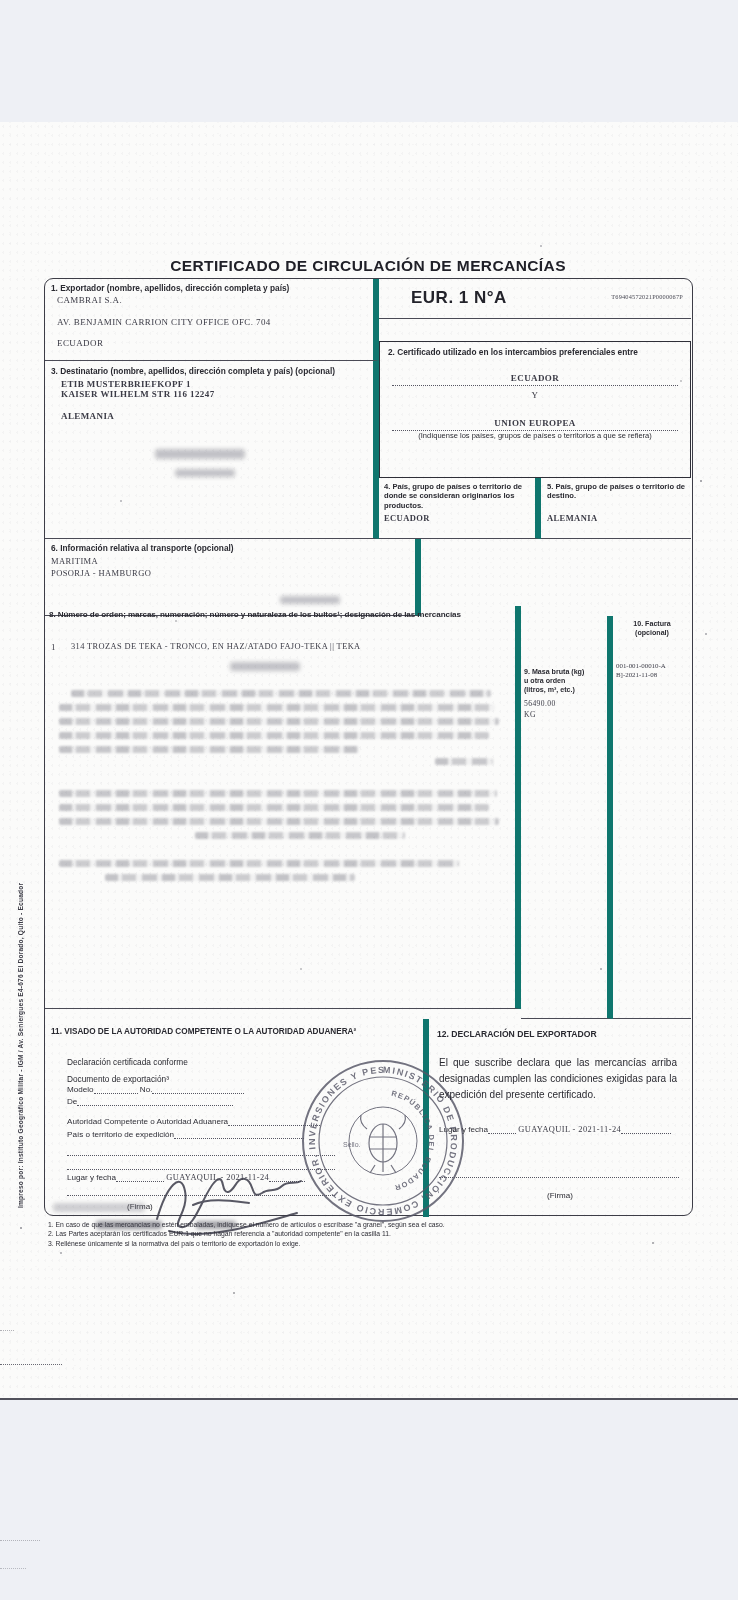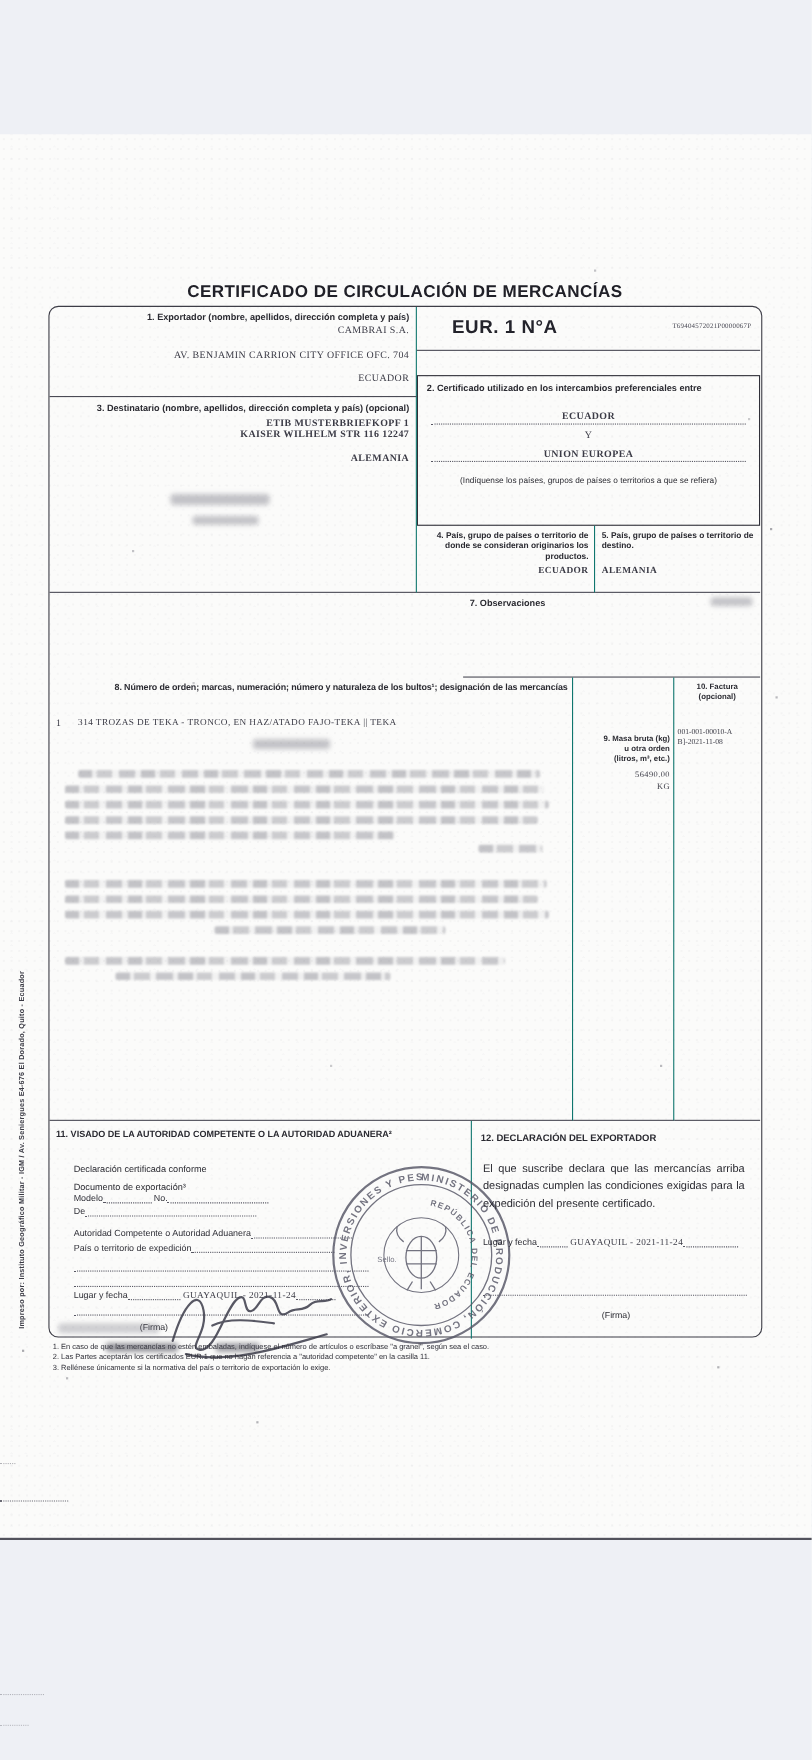--- a/index.html
+++ b/index.html
@@ -24,21 +24,21 @@
   .doc-title {
     position:absolute; left:44px; top:257px; width:648px;
     text-align:center; font-weight:bold; font-size:15.5px;
     letter-spacing:.4px; color:#202028;
   }
   .main-box {
     position:absolute; left:44px; top:278px; width:649px; height:938px;
     border:1.5px solid #3d3d47; border-radius:9px;
   }
   .cell { position:absolute; }
-  .br { border-right:1px solid #0f766e;text-align:right; }
+  .br { border-right:6px solid #0f766e; }
   .bb { border-bottom:1px solid #4a4a55; }
   .lbl { font-size:8.3px; color:#2a2a31; line-height:1.25; }
   .val {
     font-family:"Liberation Serif", serif; color:#3b3b46;
     font-size:9px; letter-spacing:.4px;
   }
   .eur-code { font-size:17px; font-weight:bold; letter-spacing:.5px; color:#23232b; }
   .serial { font-family:"Liberation Serif", serif; font-size:6.3px; color:#4a4a55; letter-spacing:.2px; }
   .notes-bar { font-size:7.4px; text-align:center; color:#33333c; }
   .box2-frame { border:1.8px solid #2f2f38; }
@@ -98,23 +98,23 @@
     <span class="eur-code" style="position:absolute;left:32px;top:9px;">EUR. 1 N°A</span>
     <span class="serial" style="position:absolute;right:8px;top:14px;">T69404572021P0000067P</span>
   </div>
 
 
   <div class="cell box2-frame" style="left:334px;top:62px;width:312px;height:137px;padding:5px 8px;">
     <div class="lbl" style="font-weight:bold;">2. Certificado utilizado en los intercambios preferenciales entre</div>
     <div class="val center" style="margin-top:16px;font-weight:bold;">ECUADOR</div>
     <div style="border-bottom:1px dotted #565662;margin:2px 4px 0 4px;"></div>
     <div class="val center" style="margin-top:4px;">Y</div>
-    <div class="val center" style="margin-top:7px;font-weight:bold;">UNION EUROPEA</div>
+    <div class="val center" style="margin-top:18px;font-weight:bold;">UNION EUROPEA</div>
     <div style="border-bottom:1px dotted #565662;margin:2px 4px 0 4px;"></div>
-    <div class="lbl center" style="margin-top:12px;font-size:7.5px;">(Indíquense los países, grupos de países o territorios a que se refiera)</div>
+    <div class="lbl center" style="margin-top:0;font-size:7.5px;">(Indíquense los países, grupos de países o territorios a que se refiera)</div>
   </div>
 
   <div class="cell br bb" style="left:0;top:82px;width:334px;height:178px;padding:5px 6px;">
     <div class="lbl" style="font-weight:bold;">3. Destinatario (nombre, apellidos, dirección completa y país) (opcional)</div>
     <div class="val" style="margin:3px 0 0 10px;font-weight:bold;">ETIB MUSTERBRIEFKOPF 1</div>
     <div class="val" style="margin:0 0 0 10px;font-weight:bold;">KAISER WILHELM STR 116 12247</div>
     <div class="val" style="margin:12px 0 0 10px;font-weight:bold;">ALEMANIA</div>
     <div class="smudge" style="left:110px;top:88px;width:90px;height:10px;"></div>
     <div class="smudge" style="left:130px;top:108px;width:60px;height:8px;"></div>
   </div>
@@ -122,27 +122,29 @@
   <div class="cell br bb" style="left:334px;top:199px;width:162px;height:61px;padding:4px 5px;">
     <div class="lbl" style="font-weight:bold;font-size:7.6px;">4. País, grupo de países o territorio de donde se consideran originarios los productos.</div>
     <div class="val" style="margin-top:3px;font-weight:bold;font-size:8.5px;">ECUADOR</div>
   </div>
 
   <div class="cell bb" style="left:496px;top:199px;width:150px;height:61px;padding:4px 6px;">
     <div class="lbl" style="font-weight:bold;font-size:7.6px;">5. País, grupo de países o territorio de destino.</div>
     <div class="val" style="margin-top:12px;font-weight:bold;font-size:8.5px;">ALEMANIA</div>
   </div>
 
-
-  <div class="cell bb" style="left:376px;top:260px;width:270px;height:77px;padding:4px 6px;">
-    <div class="lbl" style="font-weight:bold;">7. Observaciones</div>
-    <div class="smudge" style="left:225px;top:4px;width:38px;height:8px;"></div>
-  </div>
-
-  <div class="cell br bb" style="left:0;top:337px;width:476px;height:403px;padding:4px 4px;">
+  <div class="cell br bb" style="left:0;top:260px;width:376px;height:77px;padding:4px 6px;">
+    <div class="lbl" style="font-weight:bold;">6. Información relativa al transporte (opcional)</div>
+    <div class="val" style="margin-top:3px;font-size:8.5px;">MARITIMA</div>
+    <div class="val" style="margin-top:2px;font-size:8.5px;">POSORJA - HAMBURGO</div>
+    <div class="smudge" style="left:235px;top:57px;width:60px;height:8px;"></div>
+  </div>
+
+
+  <div class="cell br bb" style="left:0;top:327px;width:476px;height:403px;padding:4px 4px;">
     <div class="lbl" style="font-weight:bold;font-size:8.1px;letter-spacing:-0.1px;">8. Número de orden; marcas, numeración; número y naturaleza de los bultos¹; designación de las mercancías</div>
     <div style="position:absolute;left:6px;top:36px;" class="val">1</div>
     <div style="position:absolute;left:26px;top:36px;font-size:8.4px;" class="val">314 TROZAS DE TEKA - TRONCO, EN HAZ/ATADO FAJO-TEKA || TEKA</div>
     <div class="smudge" style="left:185px;top:56px;width:70px;height:9px;"></div>
 
     <div class="faded-line" style="left:26px;top:84px;width:420px;"></div>
     <div class="faded-line" style="left:14px;top:98px;width:436px;"></div>
     <div class="faded-line" style="left:14px;top:112px;width:440px;"></div>
     <div class="faded-line" style="left:14px;top:126px;width:430px;"></div>
     <div class="faded-line" style="left:14px;top:140px;width:300px;"></div>

